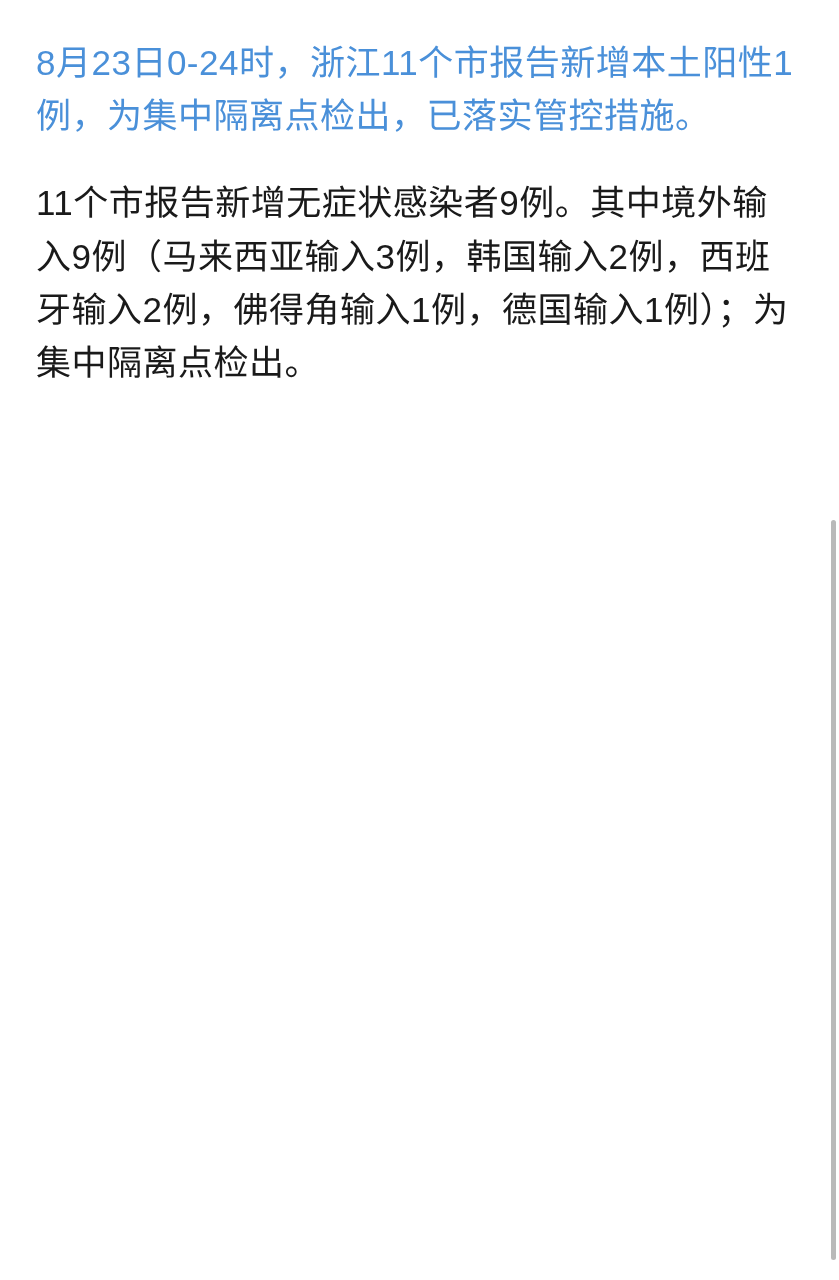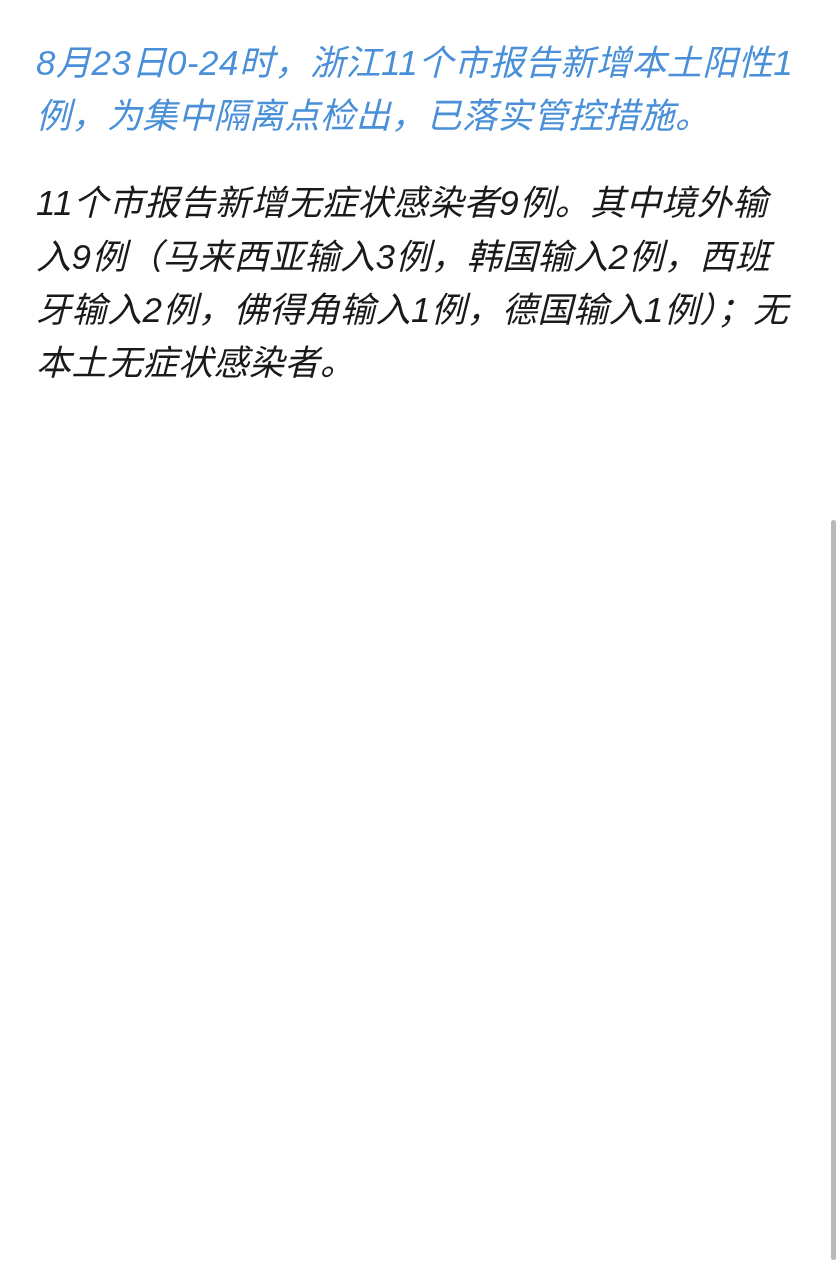--- a/index.html
+++ b/index.html
@@ -22,21 +22,20 @@
     padding: 36px 36px 20px 36px;
     background: #ffffff;
   }
   .para {
     font-size: 35px;
     line-height: 1.52;
     letter-spacing: 0.5px;
     margin: 0 0 30px 0;
     text-align: left;
     word-break: break-all;
-    font-style: italic;
   }
   .para:last-child {
     margin-bottom: 0;
   }
   .para.lead {
     color: #4a90d9;
     margin-bottom: 34px;
   }
   .hl {
     color: #4a90d9;
@@ -59,19 +58,19 @@
 
 <div class="article">
 
   <p class="para lead">
     <span>8月23日0-24时，浙江11个市报告新增本土阳性1例，为集中隔离点检出，已落实管控措施。</span>
   </p>
 
 
 
   <p class="para">
-    <span>11个市报告新增无症状感染者9例。其中境外输入9例（马来西亚输入3例，韩国输入2例，西班牙输入2例，佛得角输入1例，德国输入1例）；无本土无症状感染者。</span>
+    <span>11个市报告新增无症状感染者9例。其中境外输入9例（马来西亚输入3例，韩国输入2例，西班牙输入2例，佛得角输入1例，德国输入1例）；为集中隔离点检出。</span>
   </p>
 
 
 
   <div class="scrollbar"></div>
 </div>
 
 </body></html>

